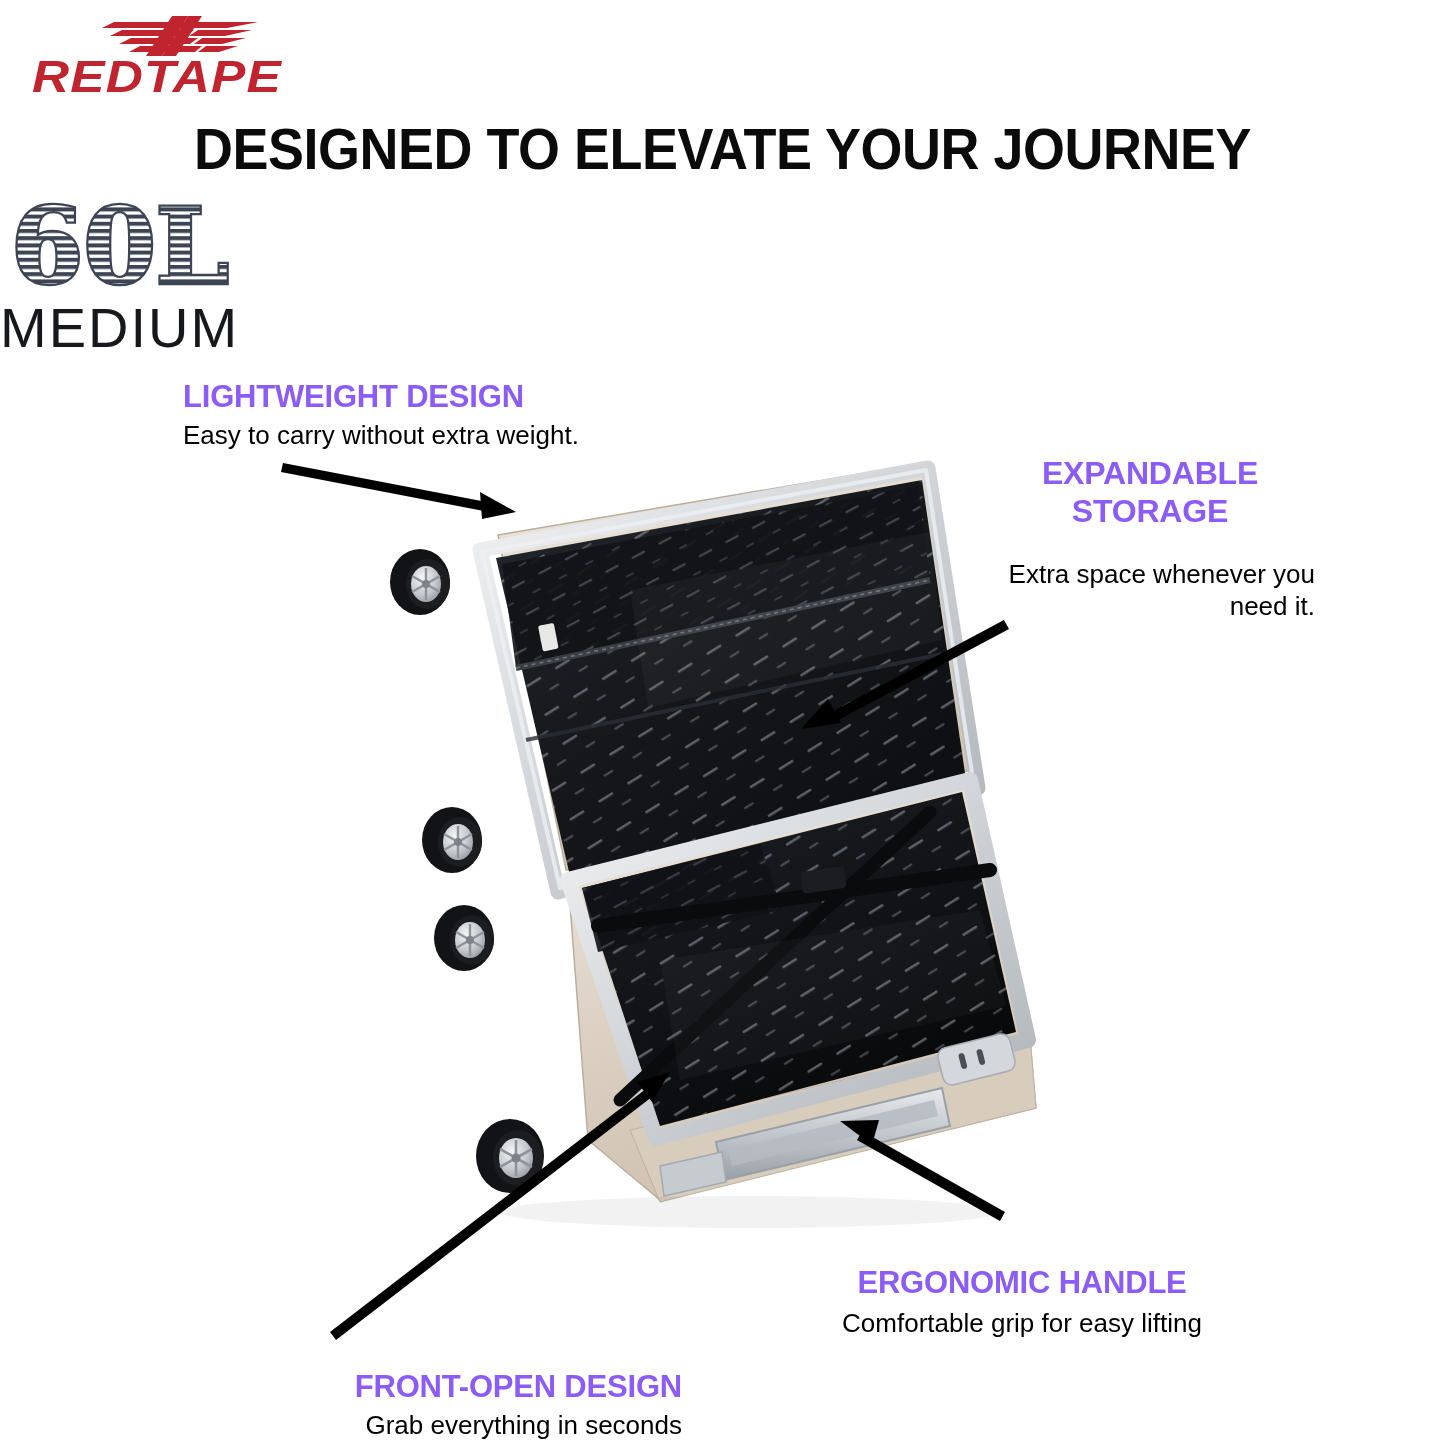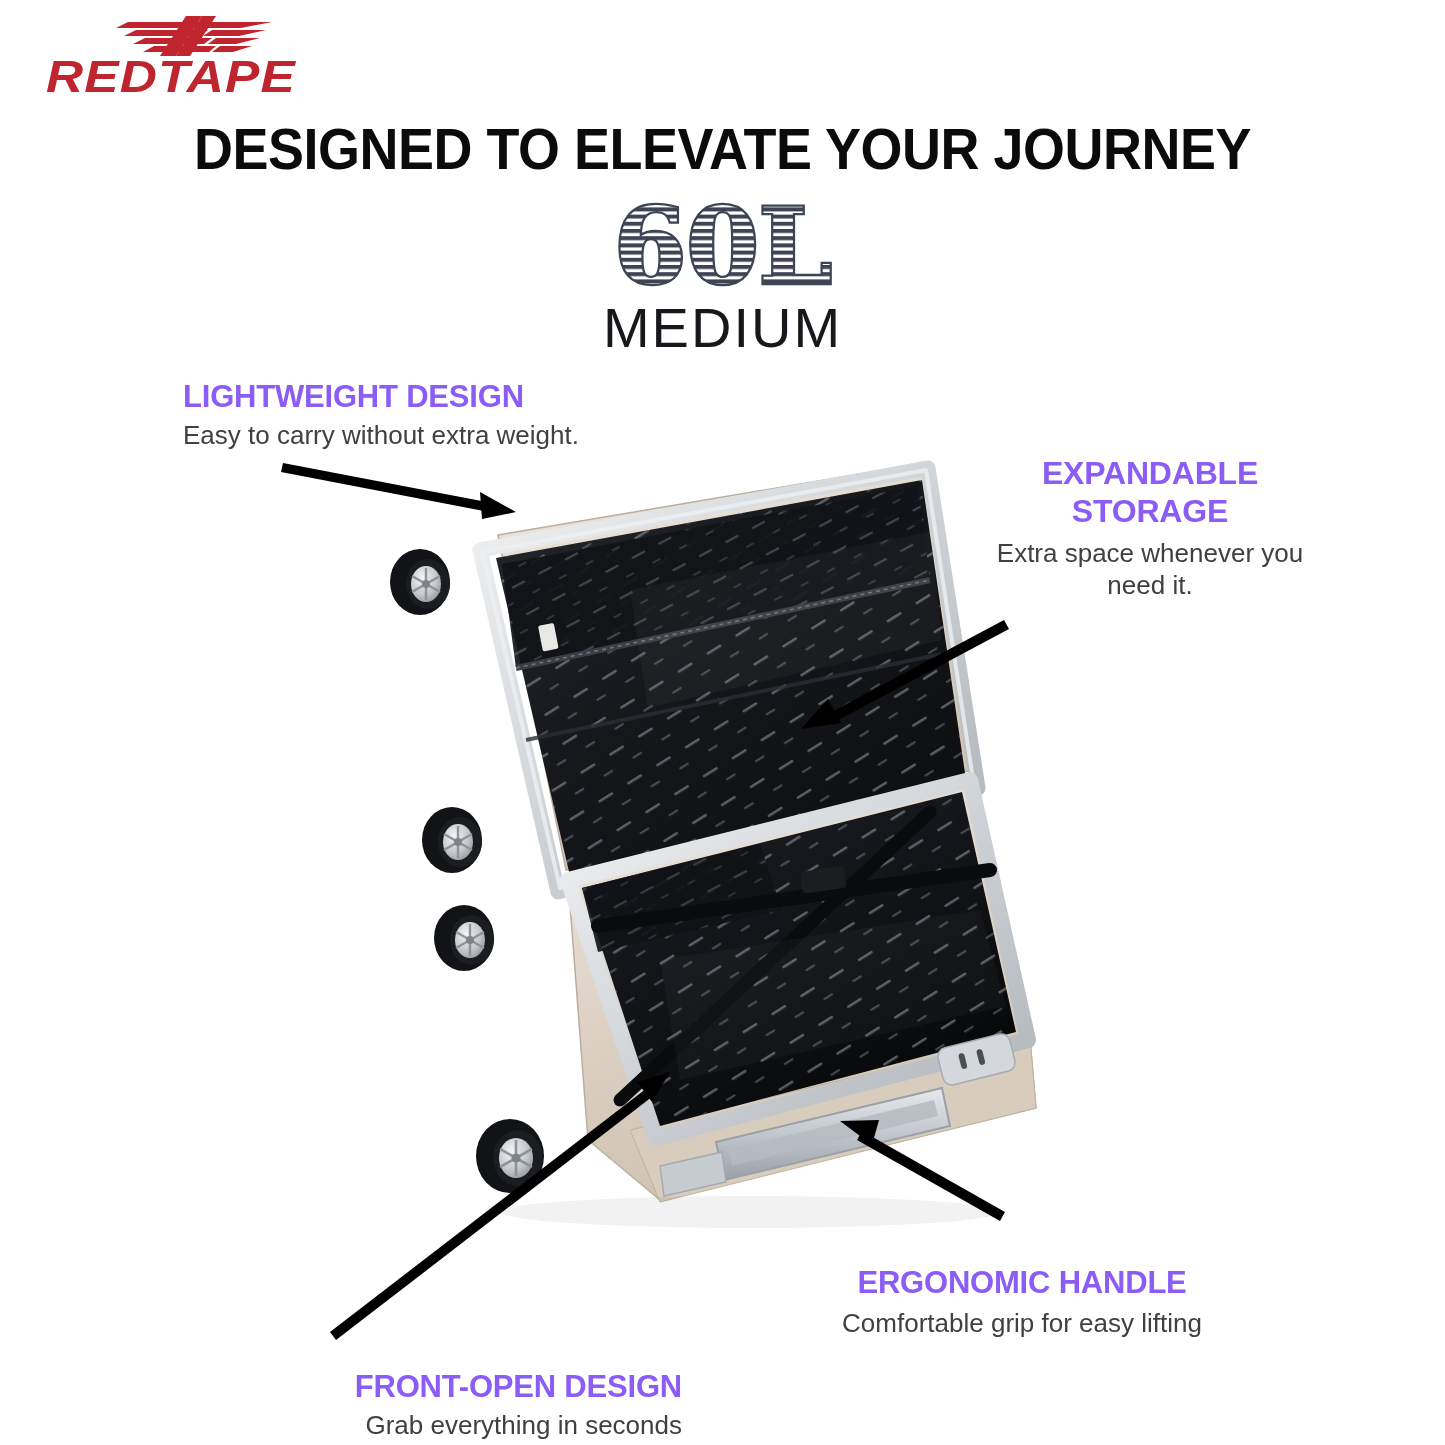--- a/index.html
+++ b/index.html
@@ -1,48 +1,48 @@
 <!DOCTYPE html>
 <html><head>
 <meta charset="utf-8">
 <style>
   html,body{margin:0;padding:0;background:#fff;}
   body{width:1445px;height:1445px;position:relative;overflow:hidden;
        font-family:"Liberation Sans","DejaVu Sans",sans-serif;color:#111;}
   .stage{position:absolute;inset:0;background:#ffffff;}
 
   
-  .logo{position:absolute;left:36px;top:8px;width:270px;height:92px;}
+  .logo{position:absolute;left:22px;top:8px;width:270px;height:92px;}
   .logo svg{display:block;width:100%;height:100%;}
 
   
   .headline{position:absolute;left:0;right:0;top:115px;text-align:center;
             font-weight:900;font-size:58px;letter-spacing:-0.5px;
             font-family:"Liberation Sans","DejaVu Sans",sans-serif;
             transform:scaleX(0.93);color:#0b0b0b;}
 
   
-  .cap-wrap{position:absolute;left:0;right:0;top:193px;text-align:center;}
+  .cap-wrap{position:absolute;left:0;right:0;top:193px;text-align:left;}
   .cap-num{display:block;height:108px;}
   .cap-num svg{height:108px;width:auto;display:inline-block;}
   .cap-sub{display:block;margin-top:-6px;font-size:56px;letter-spacing:2px;
            font-weight:400;color:#16181c;
            font-family:"Liberation Sans","DejaVu Sans",sans-serif;}
 
   
   .callout{position:absolute;}
   .c-title{font-weight:900;font-size:31px;letter-spacing:-0.2px;color:#8b5cf6;
            line-height:1.12;white-space:pre-line;}
-  .c-desc{font-weight:400;font-size:26px;color:#404040;line-height:1.26;
+  .c-desc{font-weight:400;font-size:26px;color:#000000;line-height:1.26;
           margin-top:4px;white-space:pre-line;}
 
   #co-lightweight{left:183px;top:380px;width:620px;}
   #co-expandable{left:985px;top:455px;width:330px;}
   #co-expandable .c-title{text-align:center;font-size:32px;line-height:1.18;}
-  #co-expandable .c-desc{text-align:center;margin-top:6px;}
+  #co-expandable .c-desc{text-align:right;margin-top:27px;}
   #co-ergonomic{left:762px;top:1266px;width:520px;text-align:center;}
   #co-ergonomic .c-desc{margin-top:6px;}
   #co-front{left:232px;top:1370px;width:450px;text-align:right;}
   #co-front .c-desc{margin-top:4px;}
 
   
   .product{position:absolute;left:330px;top:440px;width:760px;height:800px;}
   .product svg{display:block;width:100%;height:100%;}
 
   

